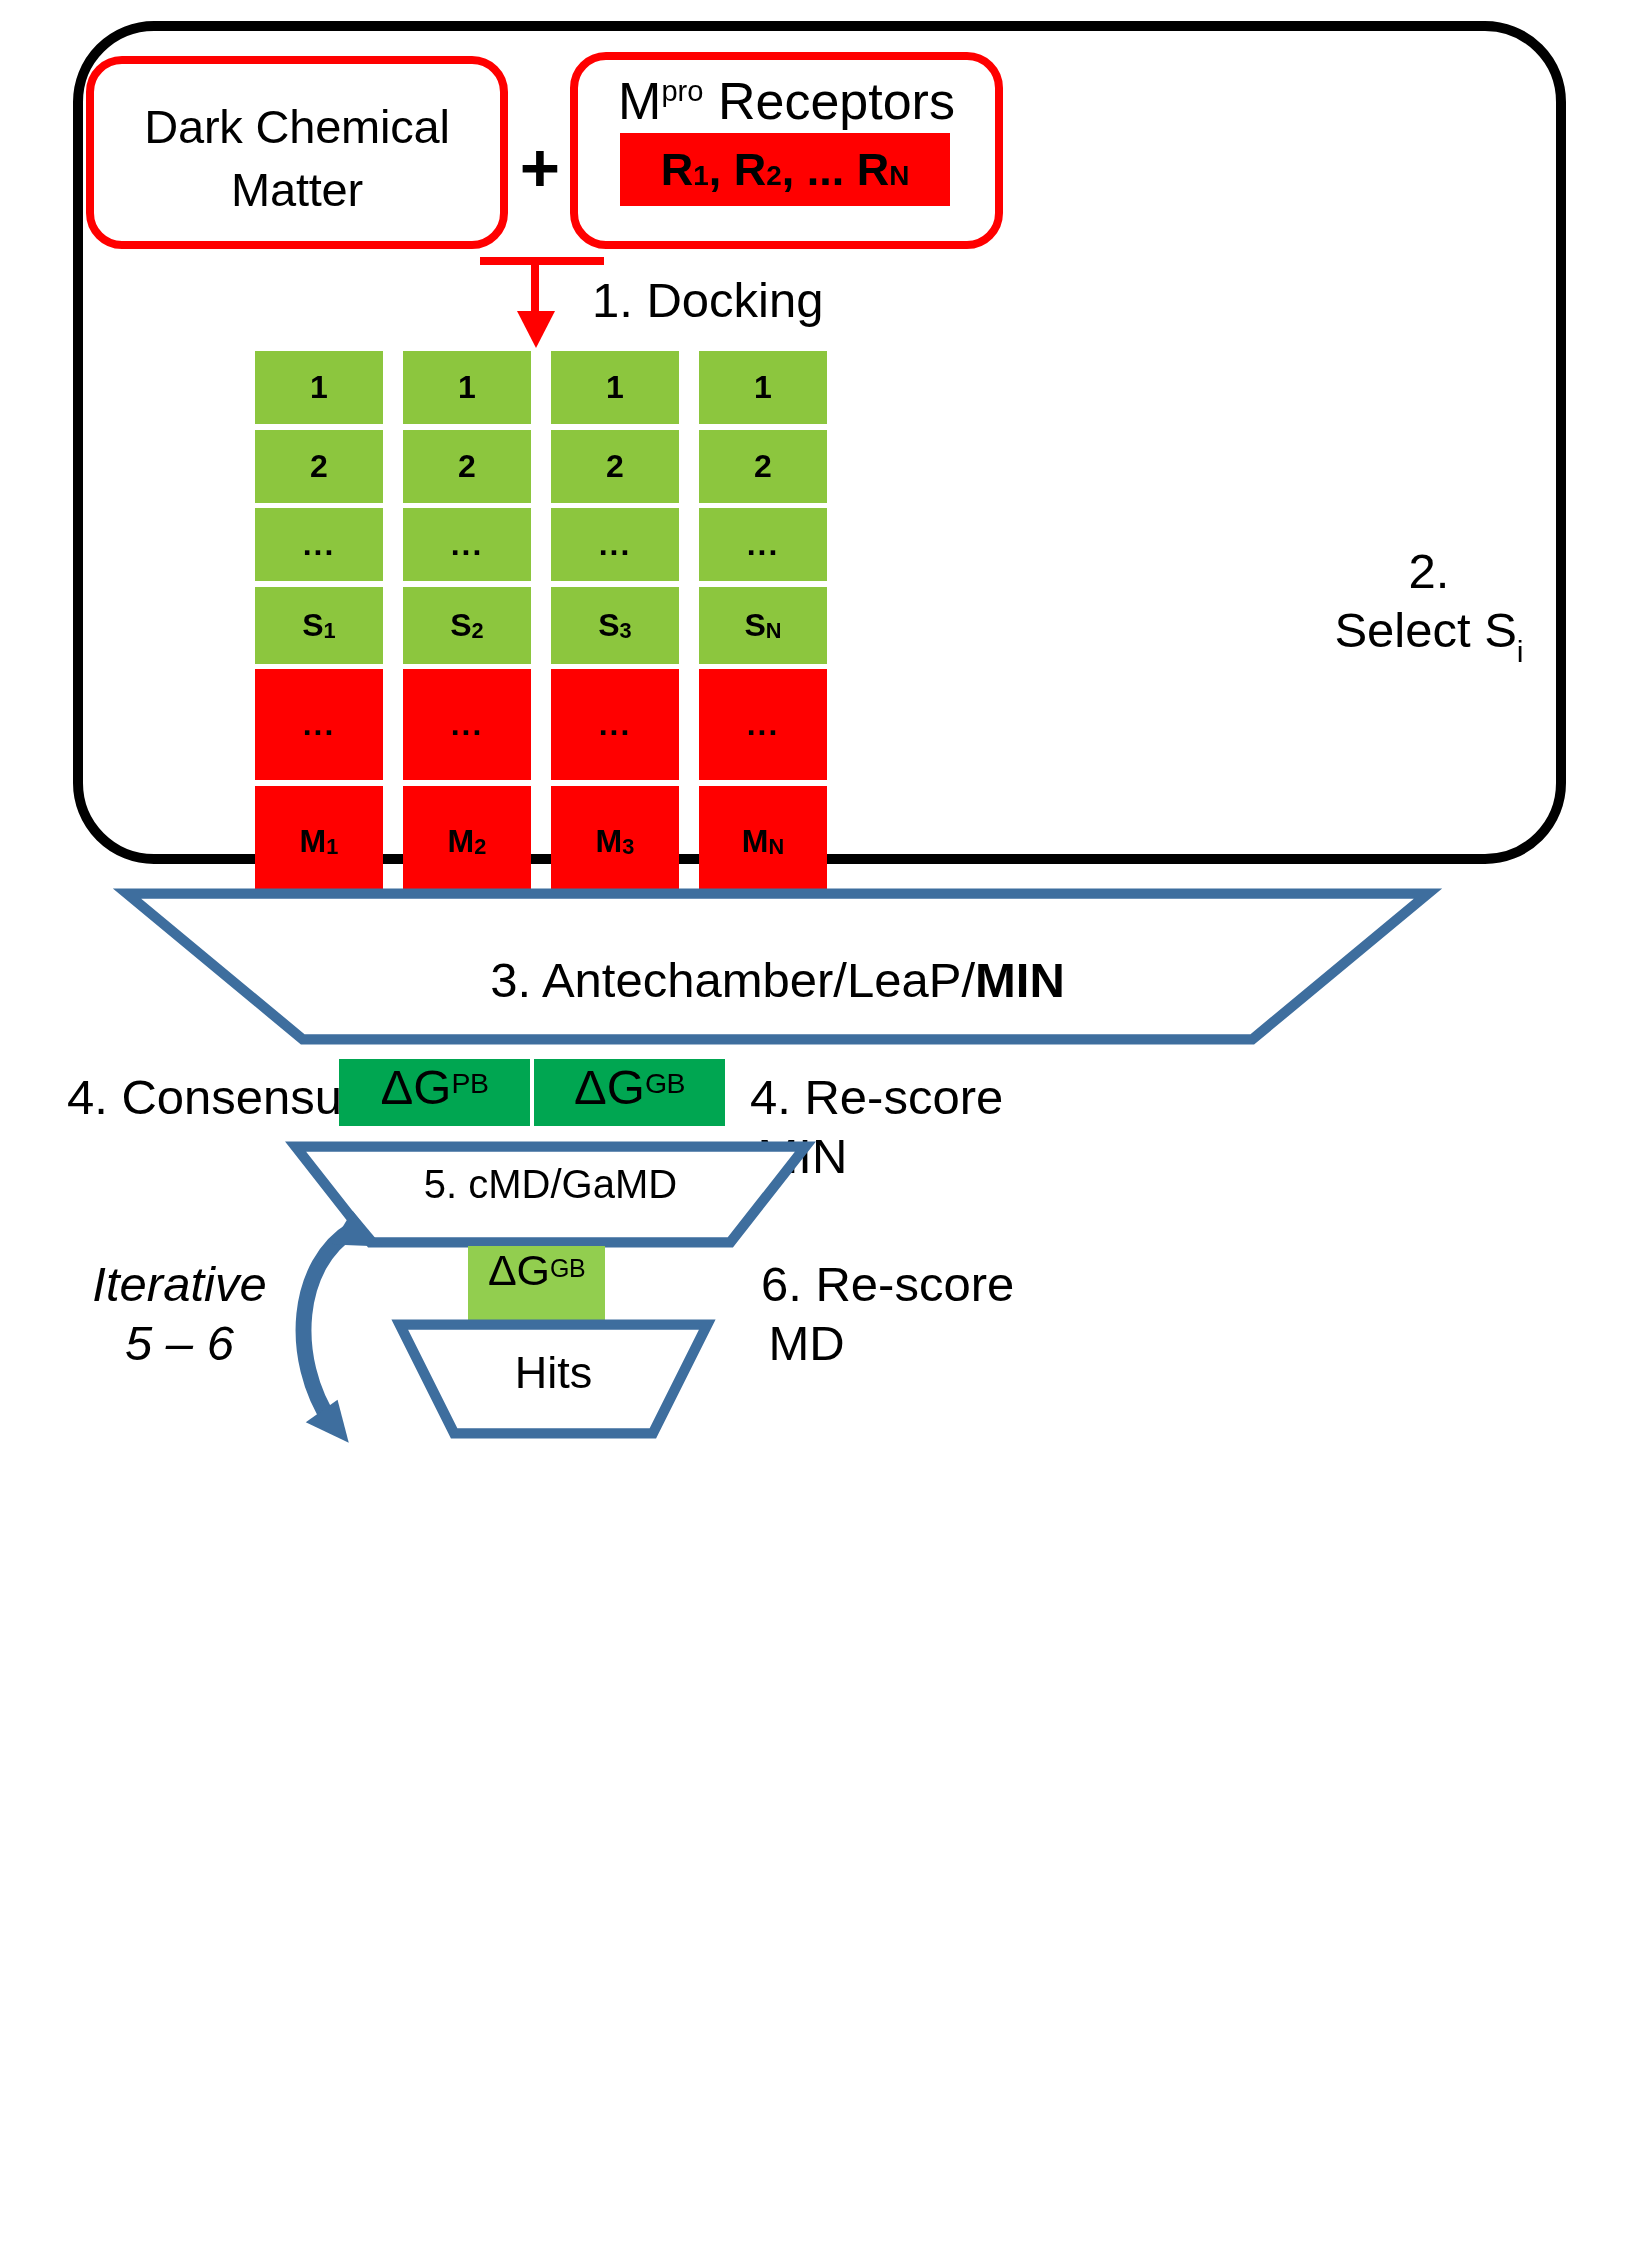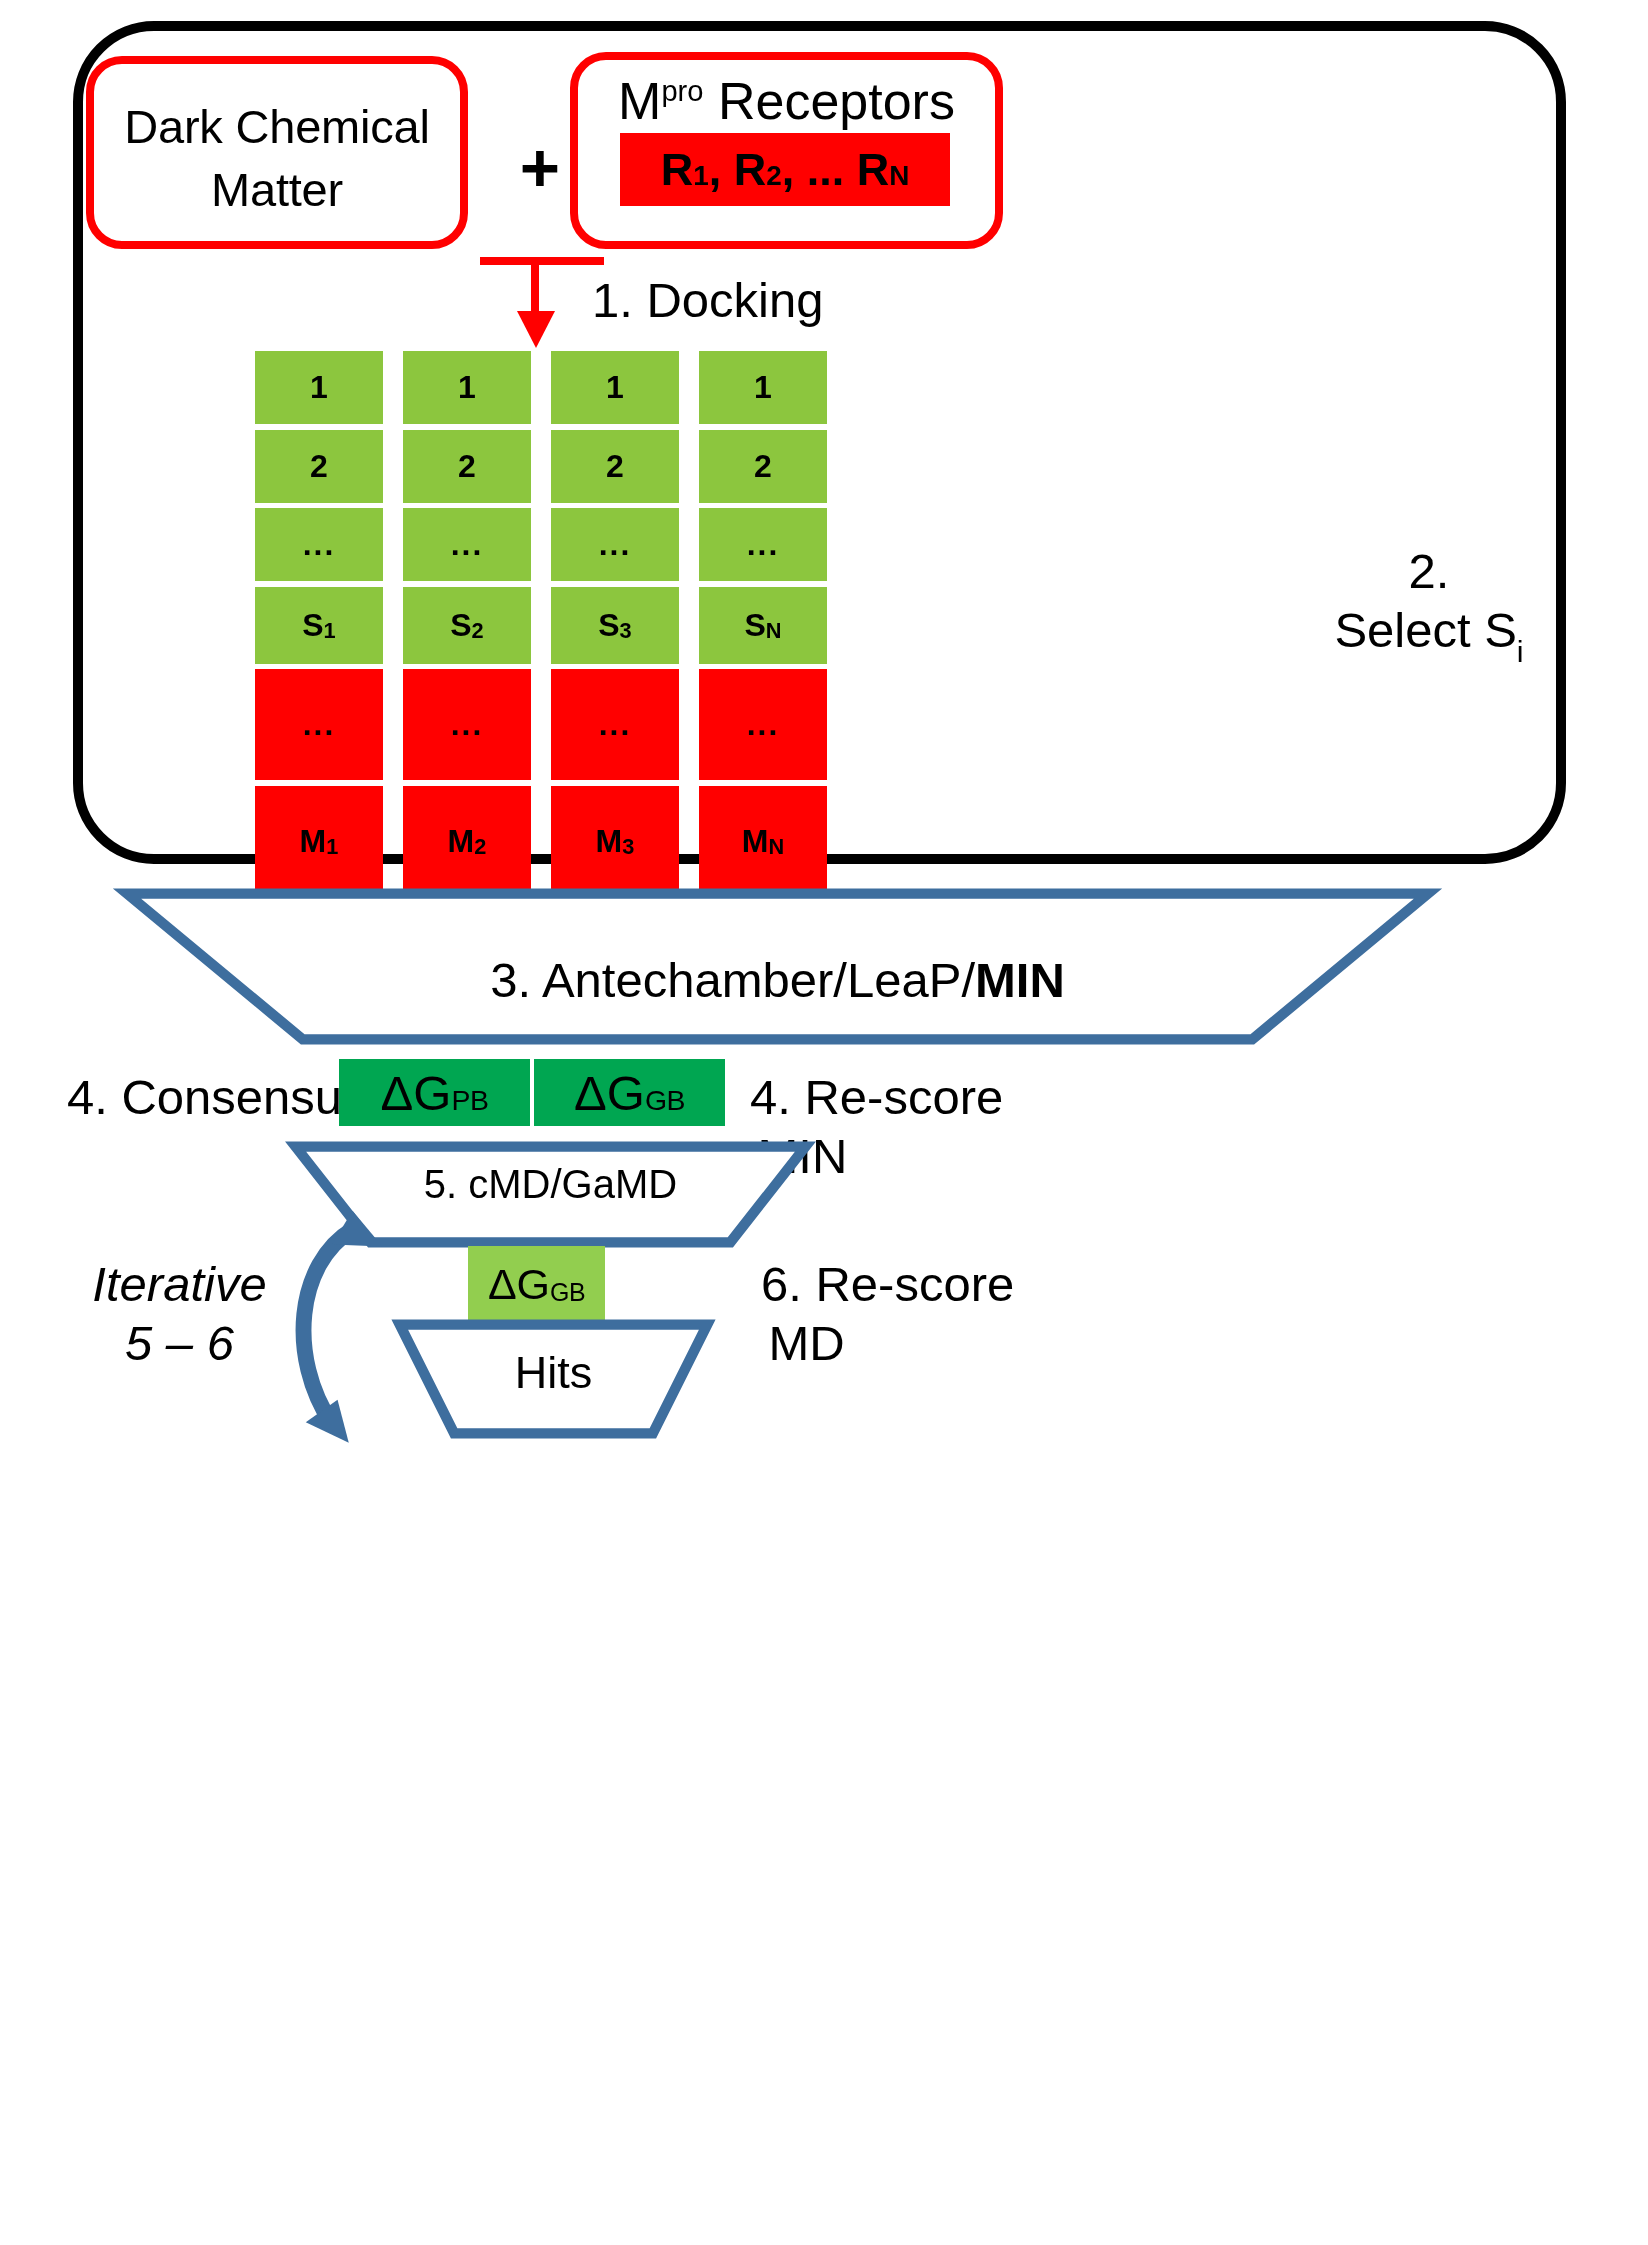--- a/index.html
+++ b/index.html
@@ -27,21 +27,21 @@
   }
 
   
   .red-box {
     position: absolute;
     border: 8.4px solid #FF0000;
     border-radius: 36px;
     box-sizing: border-box;
     background: #ffffff;
   }
-  #dcm-box { left: 86px; top: 56px; width: 382px; height: 193px; }
+  #dcm-box { left: 86px; top: 56px; width: 422px; height: 193px; }
   #rec-box { left: 570px; top: 52px; width: 433px; height: 197px; }
 
   .dcm-text {
     position: absolute;
     left: 0; right: 0; top: 32px;
     text-align: center;
     font-size: 47px;
     line-height: 1.34;
     letter-spacing: -0.2px;
   }
@@ -156,21 +156,21 @@
 
   #trap5 { left: 290px; top: 1141px; width: 521px; height: 107px; }
   #trap5 .trap-label { top: 20.6px; font-size: 40px; }
 
   #trapHits { left: 394px; top: 1319px; width: 319px; height: 120px; }
   #trapHits .trap-label { top: 28px; font-size: 45px; }
 
   
   .score-box {
     position: absolute;
-    display: flex; align-items: center; justify-content: center;
+    display: flex; align-items: flex-start; justify-content: center;
     font-size: 49px;
     color: #000000;
     box-sizing: border-box;
   }
   .score-box sub { font-size: 0.58em; position: relative; top: 7.5px; letter-spacing: -0.5px; }
   #dg-pb { left: 339px; top: 1059px; width: 191px; height: 67px; background: #00A651; }
   #dg-gb { left: 534px; top: 1059px; width: 191px; height: 67px; background: #00A651; }
   #dg-gb2 { left: 468px; top: 1246px; width: 137px; height: 77px; background: #92CE4F; font-size: 43px; }
 
   

